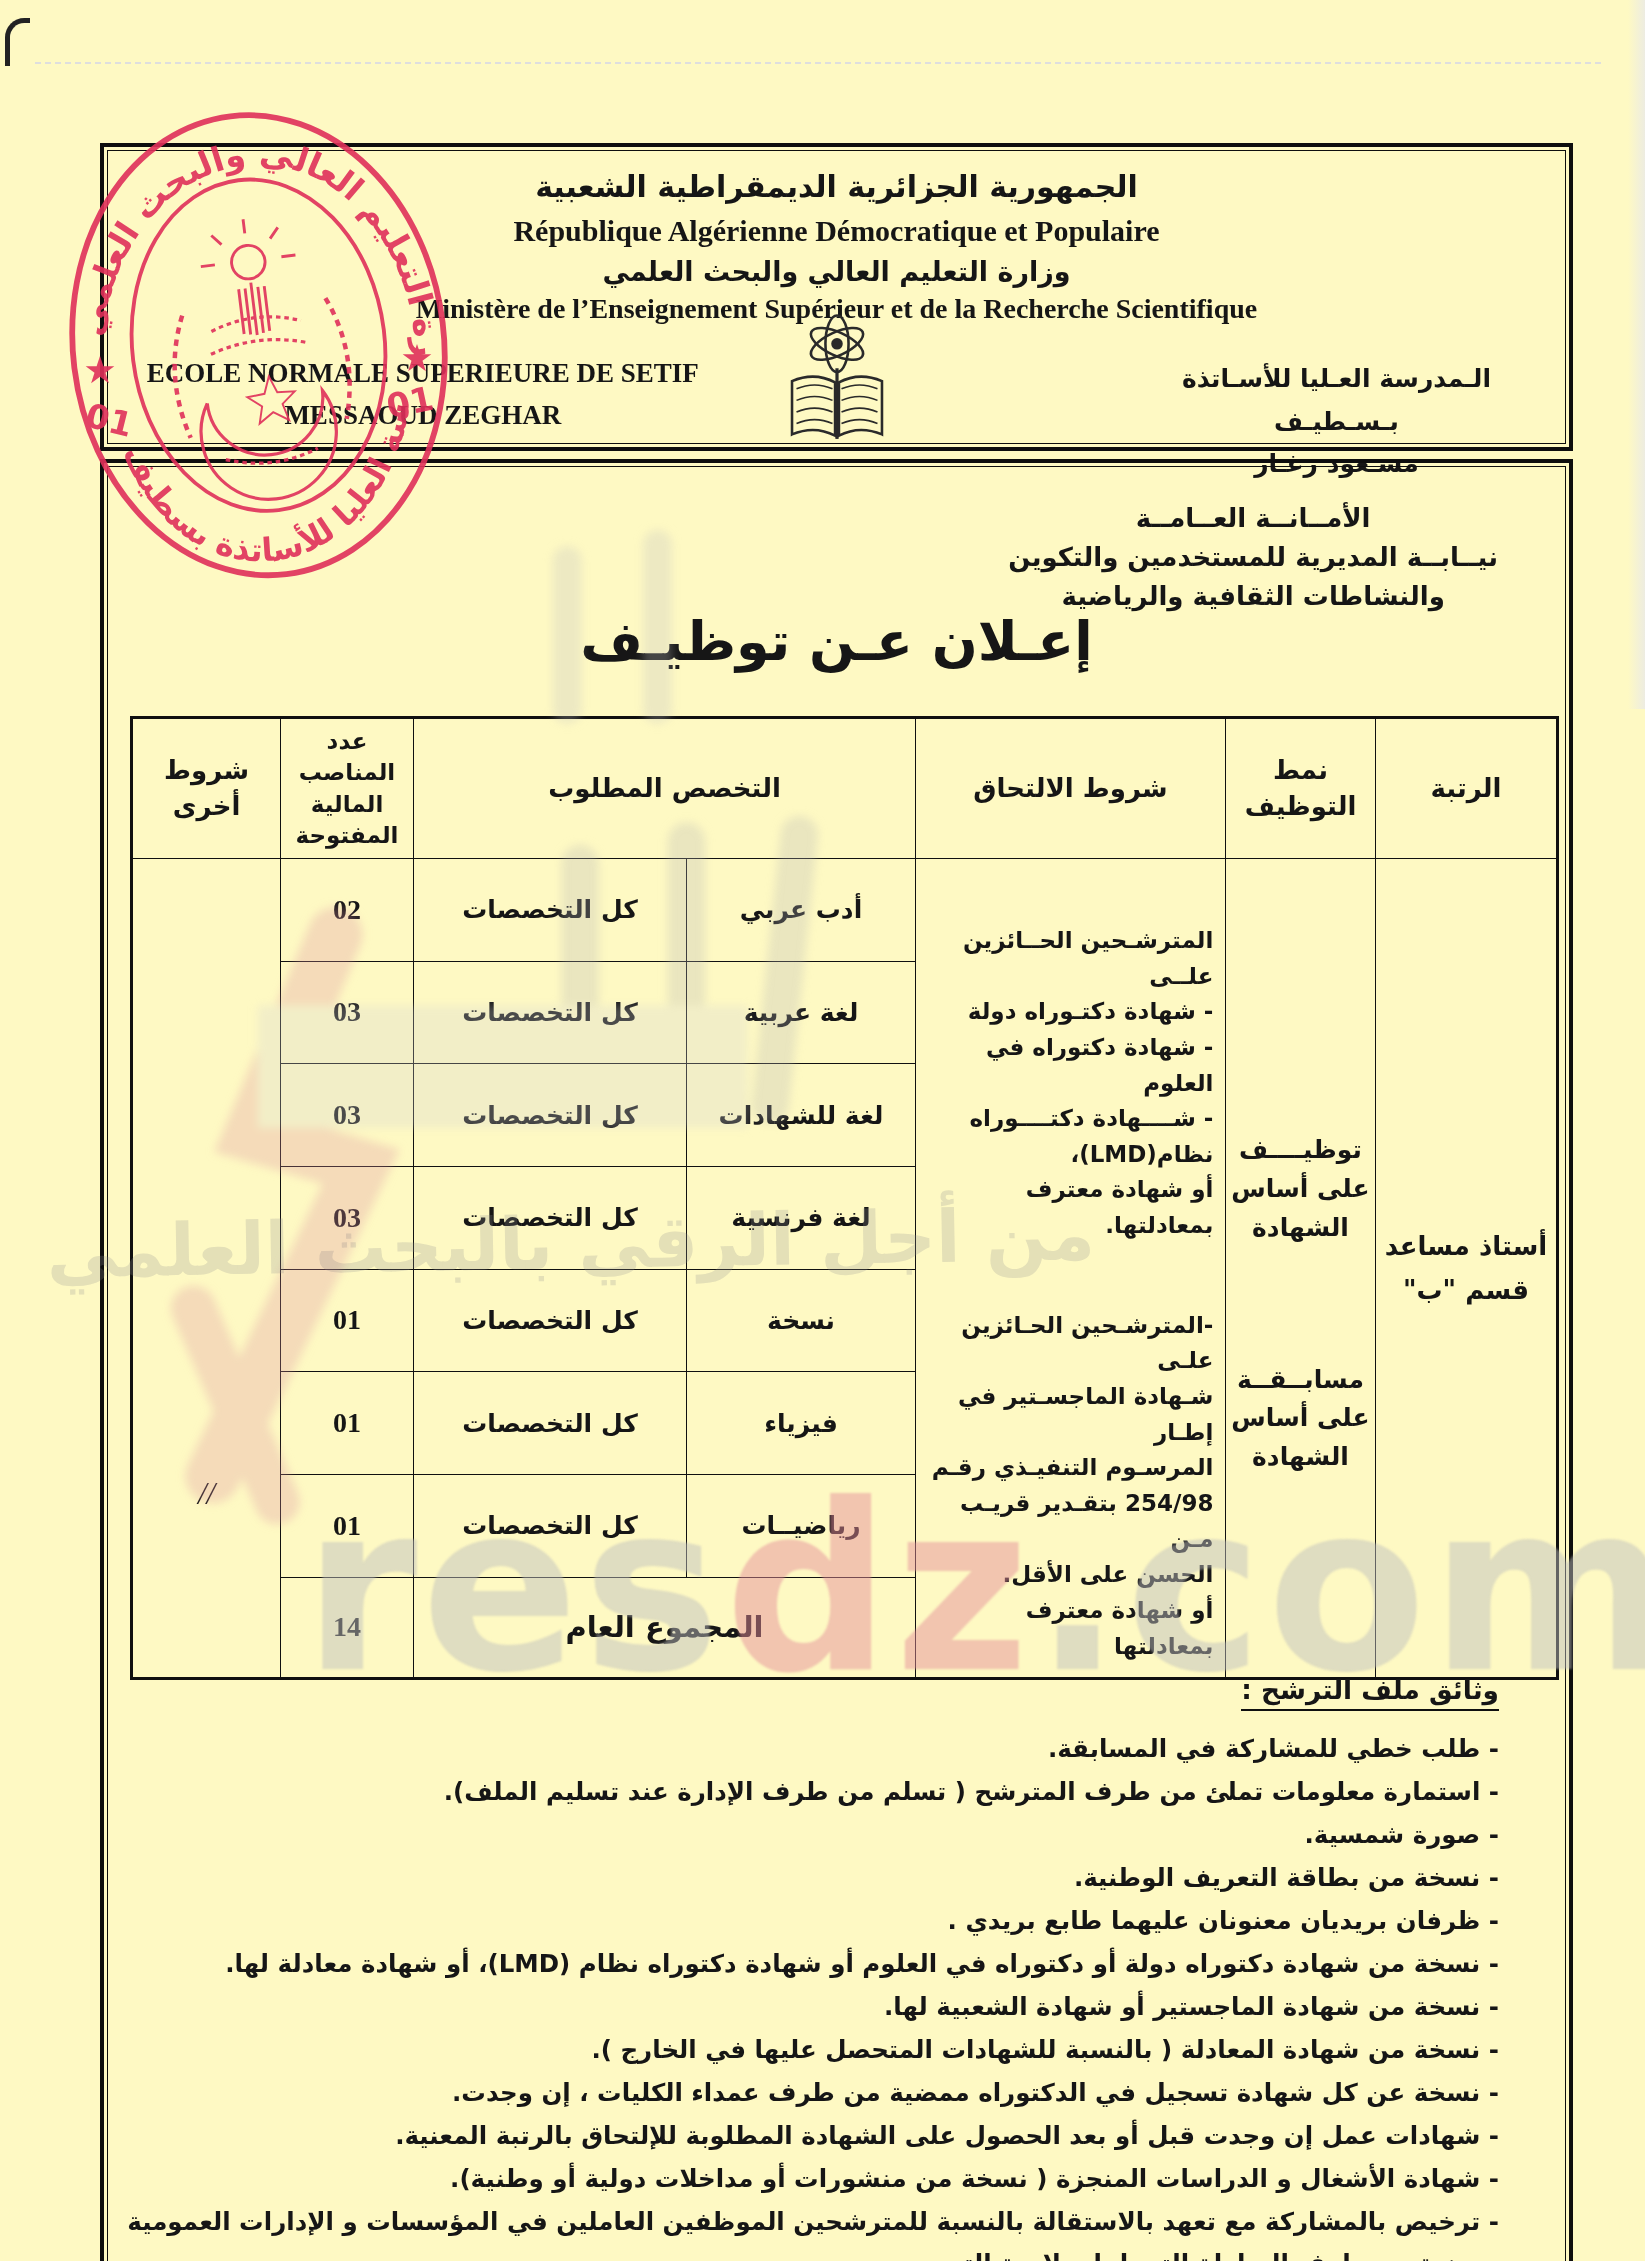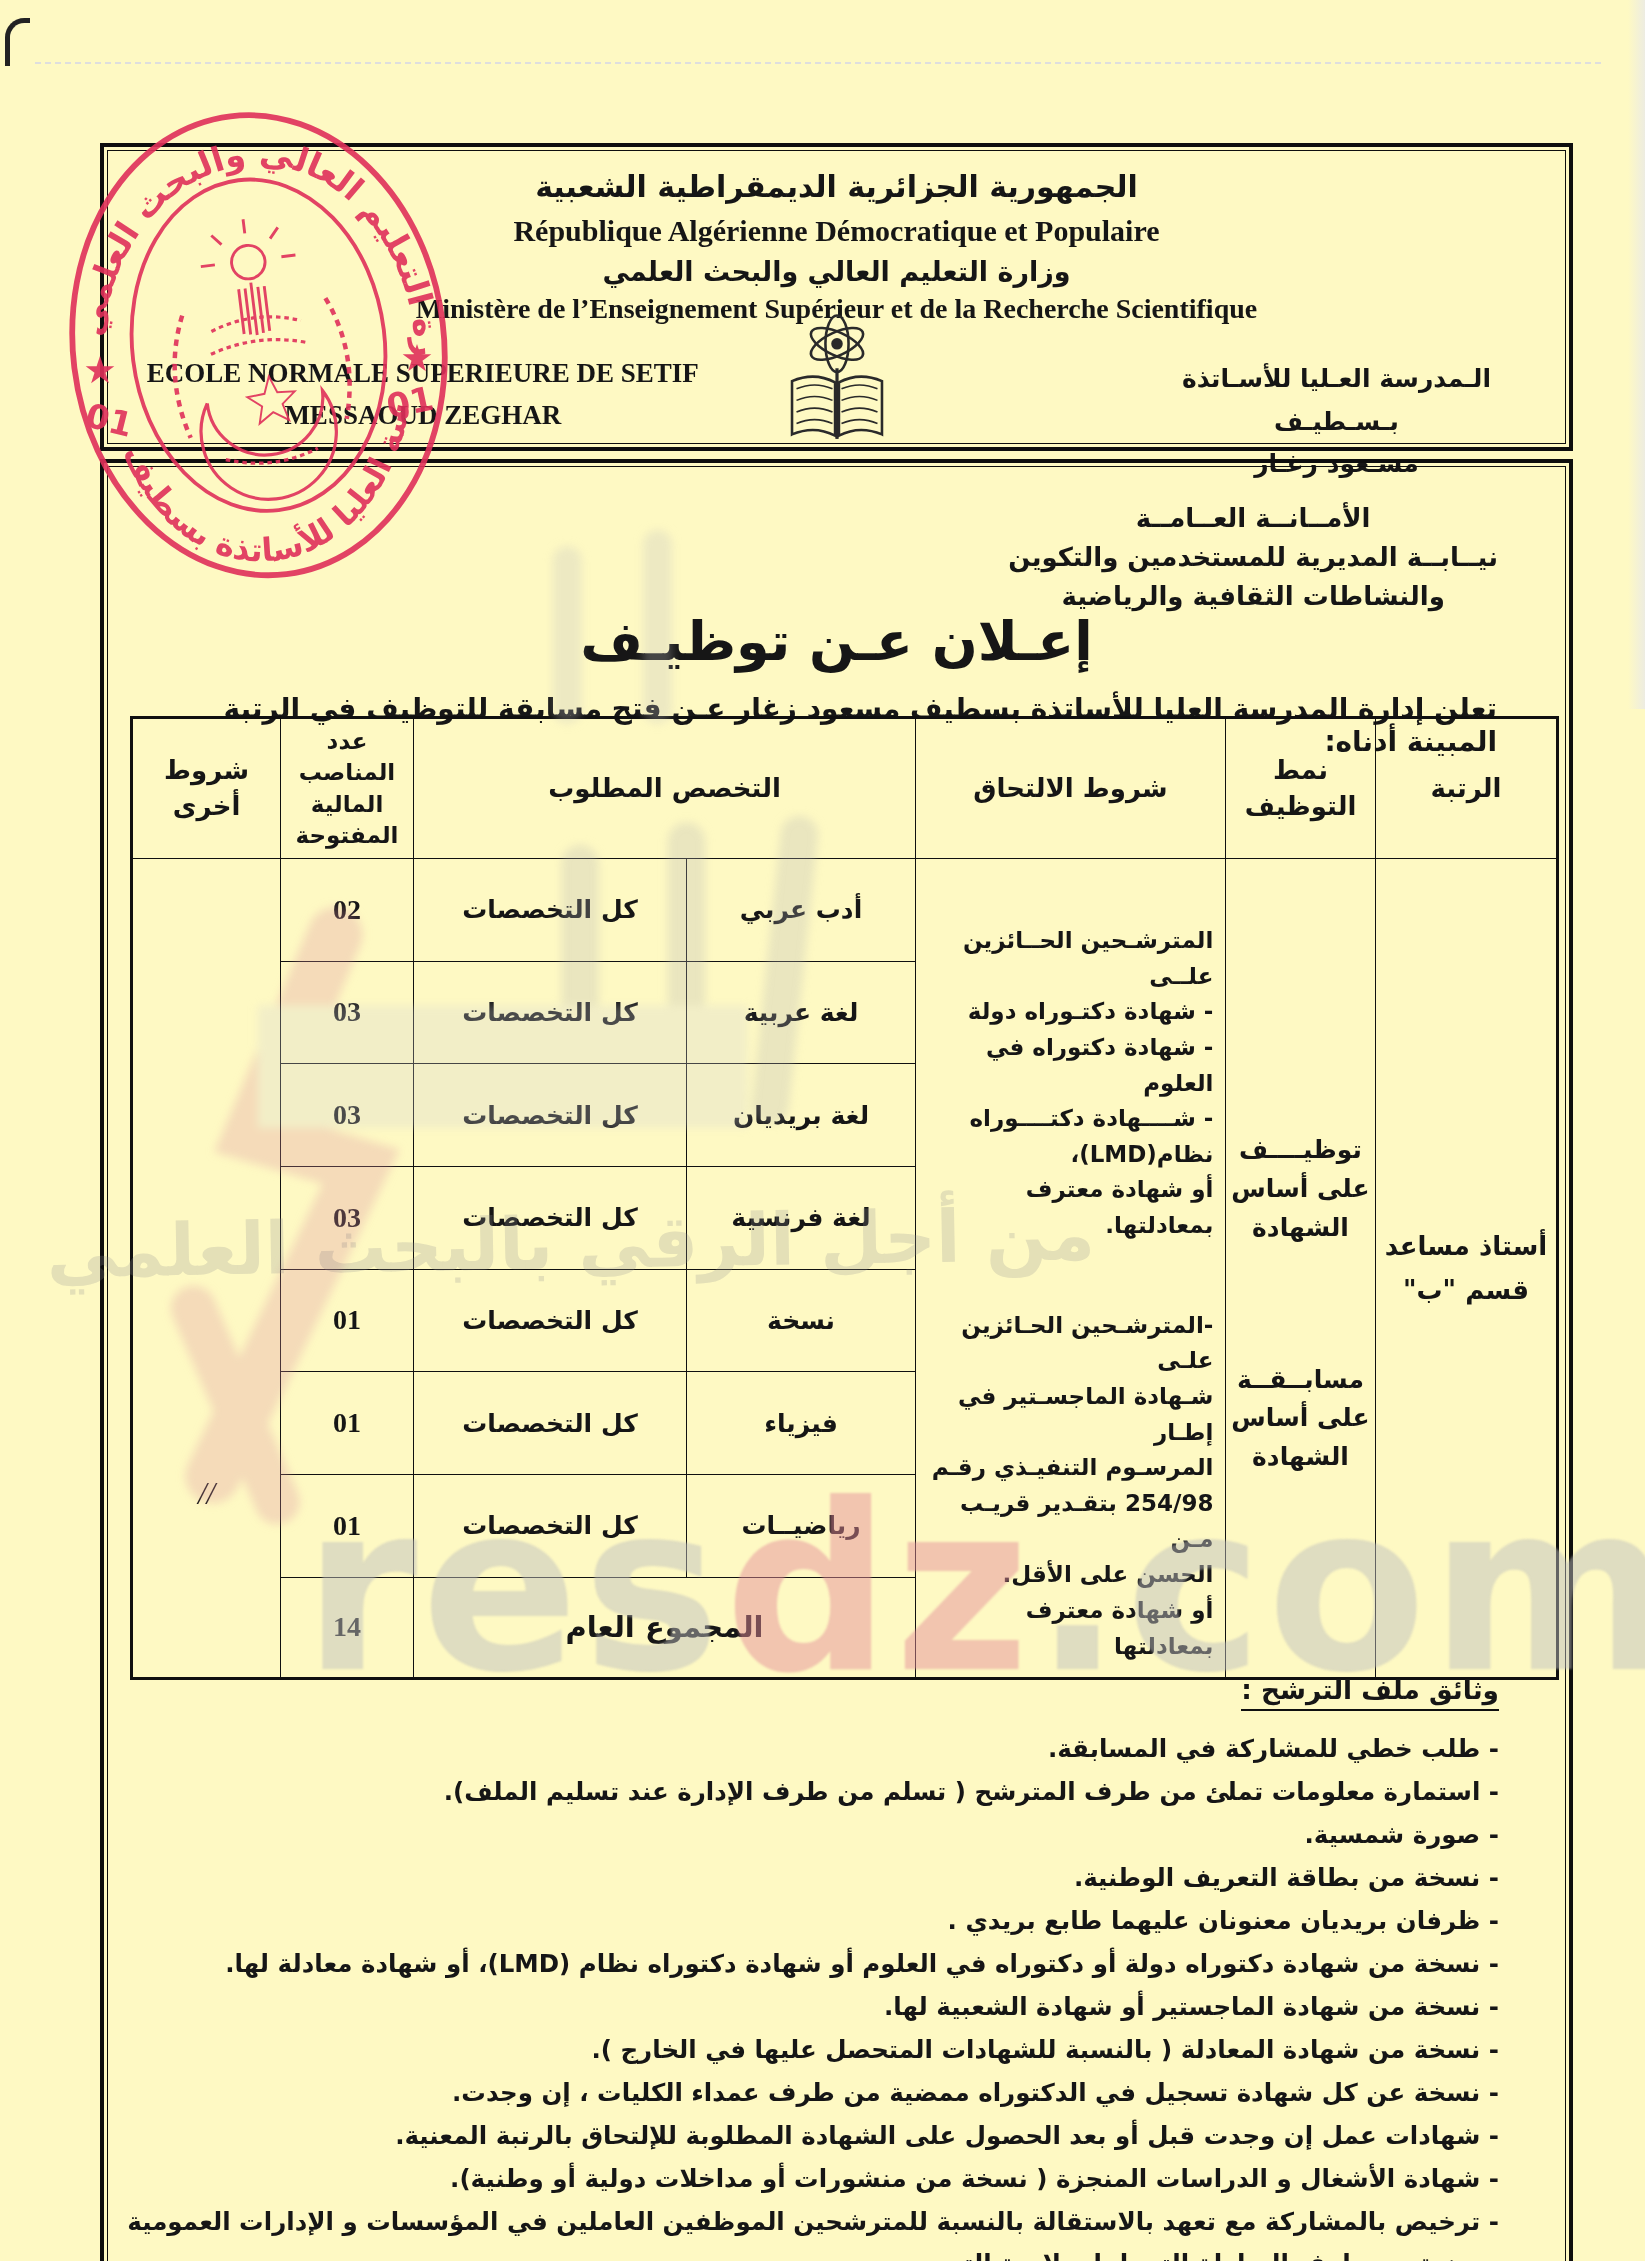--- a/index.html
+++ b/index.html
@@ -157,21 +157,20 @@
   <div class="frame main-box">
 
     <div class="secretariat">
       <div>الأمــانــة العــامــة</div>
       <div>نيــابــة المديرية للمستخدمين والتكوين</div>
       <div>والنشاطات الثقافية والرياضية</div>
     </div>
 
     <div class="doc-title">إعـلان عـن توظيـف</div>
 
-    <div class="intro">تعلن إدارة المدرسة العليا للأساتذة بسطيف مسعود زغار عـن فتح مسابقة للتوظيف في الرتبة المبينة أدناه:</div>
 
     <table class="recruit">
       <colgroup>
         <col style="width:182px">
           <col style="width:150px">
           <col style="width:310px">
         <col style="width:229px">
           <col style="width:273px">
           <col style="width:133px">
           <col style="width:149px">
@@ -221,21 +220,21 @@
           <td class="c-all">كل التخصصات</td>
           <td class="c-count">02</td>
           <td class="c-other" rowspan="8">//</td>
         </tr>
         <tr>
           <td class="c-spec">لغة عربية</td>
           <td class="c-all">كل التخصصات</td>
           <td class="c-count">03</td>
         </tr>
         <tr>
-          <td class="c-spec">لغة بريديان</td>
+          <td class="c-spec">لغة للشهادات</td>
           <td class="c-all">كل التخصصات</td>
           <td class="c-count">03</td>
         </tr>
         <tr>
           <td class="c-spec">لغة فرنسية</td>
           <td class="c-all">كل التخصصات</td>
           <td class="c-count">03</td>
         </tr>
         <tr>
           <td class="c-spec">نسخة</td>

